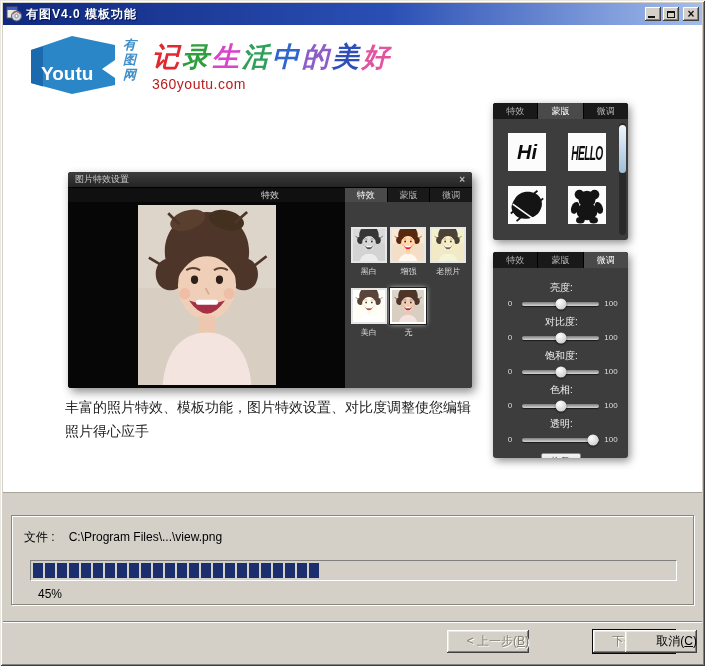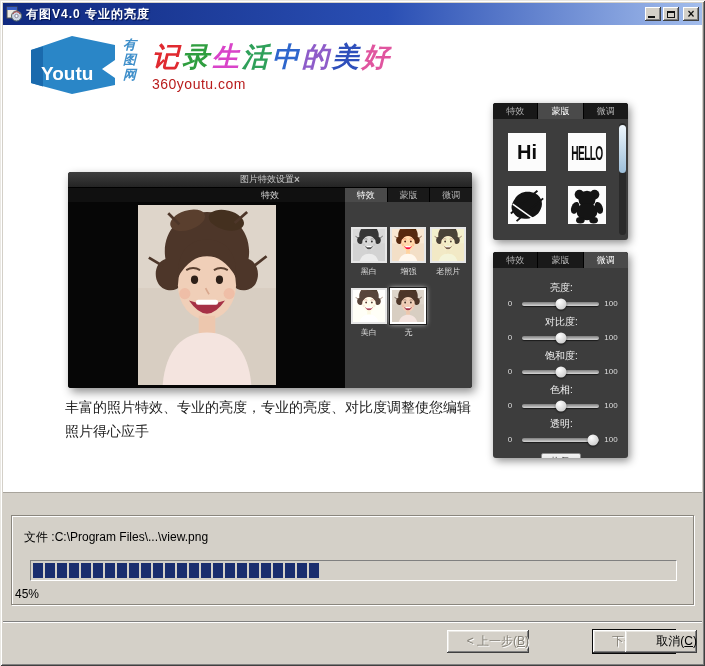--- a/index.html
+++ b/index.html
@@ -36,21 +36,21 @@
   .vname { display:flex; flex-direction:column; color:#3f8fca; font-size:13px;
     line-height:15px; font-style:italic; margin:4px 2px 0 5px; font-weight:bold; }
   .slogan-wrap { margin:6px 0 0 14px; }
   .slogan { font-size:27px; font-weight:bold; font-style:italic; letter-spacing:3px; white-space:nowrap; }
   .site { color:#b91c1c; font-size:14px; margin-top:1px; letter-spacing:.5px; }
 
   
   .fx-win { position:absolute; left:65px; top:147px; width:404px; height:216px;
     background:#141414; border-radius:3px; box-shadow:3px 4px 10px rgba(0,0,0,.45); overflow:hidden; }
   .fx-title { height:16px; background:linear-gradient(#3e3e3e,#242424); border-bottom:1px solid #000;
-    display:flex; align-items:center; justify-content:center; padding:0 7px;
+    display:flex; align-items:center; justify-content:space-between; padding:0 7px;
     color:#c9c9c9; font-size:9px; }
   .fx-close { color:#bbb; font-size:10px; font-weight:bold; cursor:default; }
   .fx-header { position:relative; height:14px; background:#101010; }
   .fx-header .fx-htitle { position:absolute; left:0; right:0; text-align:center;
     color:#ddd; font-size:9px; line-height:14px; }
   .fx-tabbar { position:absolute; right:0; top:0; width:127px; height:14px; display:flex; }
   .fx-tabbar .dtab { line-height:14px; height:14px; }
   .fx-body { display:flex; height:186px; }
   .fx-canvas { width:277px; background:#060606; }
   .photo-main { width:138px; height:180px; margin:3px auto 0; }
@@ -68,21 +68,21 @@
     color:#b5b5b5; background:#191919; border-right:1px solid #000; cursor:default; }
   .dtab:last-child { border-right:none; }
   .dtab.sel { background:#4a4a4a; color:#fff; }
 
   
   .panel { position:absolute; background:#3d3d3d; border-radius:3px; overflow:hidden;
     box-shadow:2px 3px 8px rgba(0,0,0,.45); }
   .panel-tabs { display:flex; height:16px; background:#111; }
   .panel-mask { left:490px; top:78px; width:135px; height:137px; }
   .tiles { display:grid; grid-template-columns:38px 38px; column-gap:22px; row-gap:15px;
-    padding:14px 0 0 15px; }
+    padding:14px 0 0 15px;font-style:italic; }
   .tile { width:38px; height:38px; background:#fcfcfc; display:flex; align-items:center;
     justify-content:center; overflow:hidden; }
   .tile-txt { color:#0d0d0d; font-weight:bold; }
   .tile-txt.hi { font-size:20px; letter-spacing:0; }
   .tile-txt.hello { font-size:15px; transform:scaleX(.68) scaleY(1.35); letter-spacing:-1px; }
   .vscroll { position:absolute; right:2px; top:20px; bottom:5px; width:7px;
     background:#2a2a2a; border-radius:4px; }
   .vthumb { position:absolute; top:2px; left:0; width:7px; height:48px; border-radius:4px;
     background:linear-gradient(180deg,#eef6fc,#9dbfda); }
 
@@ -104,26 +104,26 @@
 
   
   .desc { position:absolute; left:62px; top:370px; width:414px; font-size:14px;
     color:#1e1e1e; line-height:24px; }
 
   
   .bottom { position:absolute; left:3px; top:493px; width:699px; height:170px; background:#d4d0c8; }
   .groupbox { position:absolute; left:8px; top:22px; width:683px; height:90px;
     border:1px solid #8a867e; box-shadow:1px 1px 0 #fff, inset 1px 1px 0 #fff; }
   .filerow { position:absolute; left:12px; top:13px; font-size:12px; color:#000; }
-  .filerow .fpath { }
+  .filerow .fpath { margin-left:14px; }
   .pbar { position:absolute; left:18px; top:44px; width:647px; height:21px; background:#d4d0c8;
     border:1px solid; border-color:#808080 #fff #fff #808080; padding:2px; }
   .pfill { height:100%; width:0;
     background:repeating-linear-gradient(90deg,#1b2e6e 0,#1b2e6e 10px,rgba(0,0,0,0) 10px,rgba(0,0,0,0) 12px); }
-  .pct { position:absolute; left:3px; top:71px; font-size:12px; color:#000; }
+  .pct { position:absolute; left:26px; top:71px; font-size:12px; color:#000; }
   .hr { position:absolute; left:0; top:128px; width:699px; height:2px;
     border-top:1px solid #808080; border-bottom:1px solid #fff; }
   .btn { position:absolute; top:137px; height:23px; background:#d4d0c8; font-size:12px; color:#000;
     font-family:"Liberation Sans","DejaVu Sans",sans-serif; text-align:right; border:none; cursor:default;
     box-shadow: inset -1px -1px 0 #404040, inset 1px 1px 0 #fff, inset -2px -2px 0 #808080, inset 2px 2px 0 #e9e7e2; }
   .btn.disabled { color:#848077; text-shadow:1px 1px 0 #fff; }
   .btn-back { left:444px; width:82px; }
   .btn-next { left:548px; width:82px; outline:1px solid #0a0a0a; outline-offset:0;margin-left:42px; }
   .btn-cancel { left:622px; width:72px; }
   .mn { text-decoration:underline; }
@@ -134,21 +134,21 @@
 <div class="window">
 
   <div class="titlebar">
     <svg class="app-icon" viewBox="0 0 16 16">
       <rect x="1" y="1" width="10" height="11" fill="#ece9e2" stroke="#555"></rect>
       <rect x="1" y="1" width="10" height="3" fill="#3a5fc4"></rect>
       <circle cx="10.5" cy="10" r="5" fill="#ccd5e4" stroke="#566"></circle>
       <circle cx="10.5" cy="10" r="1.7" fill="#f4f7ff" stroke="#889"></circle>
       <path d="M6.8,8.2 a4,4 0 0 1 7.4,0" fill="none" stroke="#b03a3a"></path>
     </svg>
-    <span class="title">有图V4.0 专业的亮度</span>
+    <span class="title">有图V4.0 模板功能</span>
     <span class="winbtns">
       <span class="winbtn">
           <span class="g-min"></span>
         </span>
       <span class="winbtn">
           <span class="g-max"></span>
         </span>
       <span class="winbtn close">
           <span class="g-close">×</span>
         </span>
@@ -436,21 +436,21 @@
               <div class="strack">
                 <div class="sthumb" style="left: 92%;"></div>
               </div>
               <span class="smm">100</span>
             </div>
           </div>
         </div>
       <div class="reset-btn">恢复</div>
     </div>
 
-    <div class="desc">丰富的照片特效、专业的亮度，专业的亮度、对比度调整使您编辑照片得心应手</div>
+    <div class="desc">丰富的照片特效、模板功能，图片特效设置、对比度调整使您编辑照片得心应手</div>
   </div>
 
   <div class="bottom">
     <div class="groupbox">
       <div class="filerow">
         <span>文件 :</span><span class="fpath">C:\Program Files\...\view.png</span>
       </div>
       <div class="pbar">
         <div class="pfill" style="width: 45%;"></div>
       </div>

